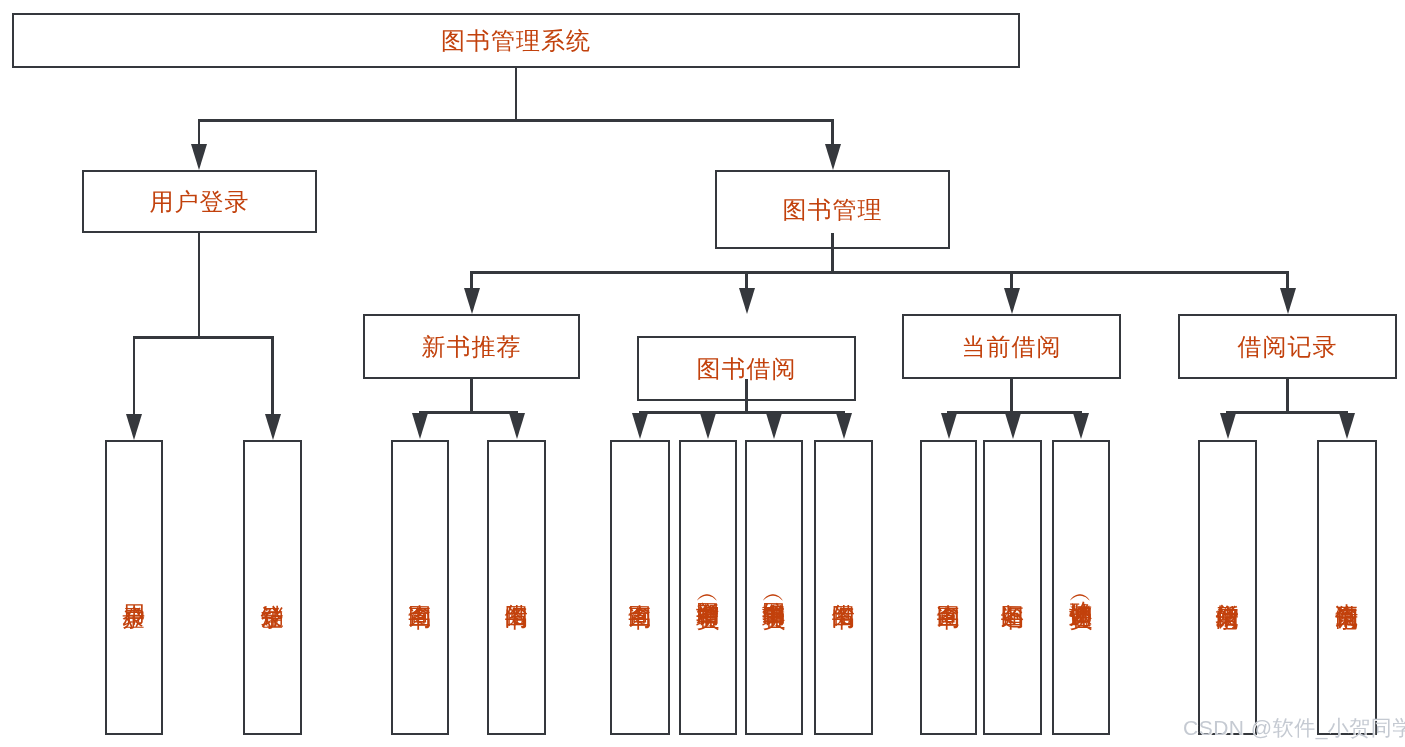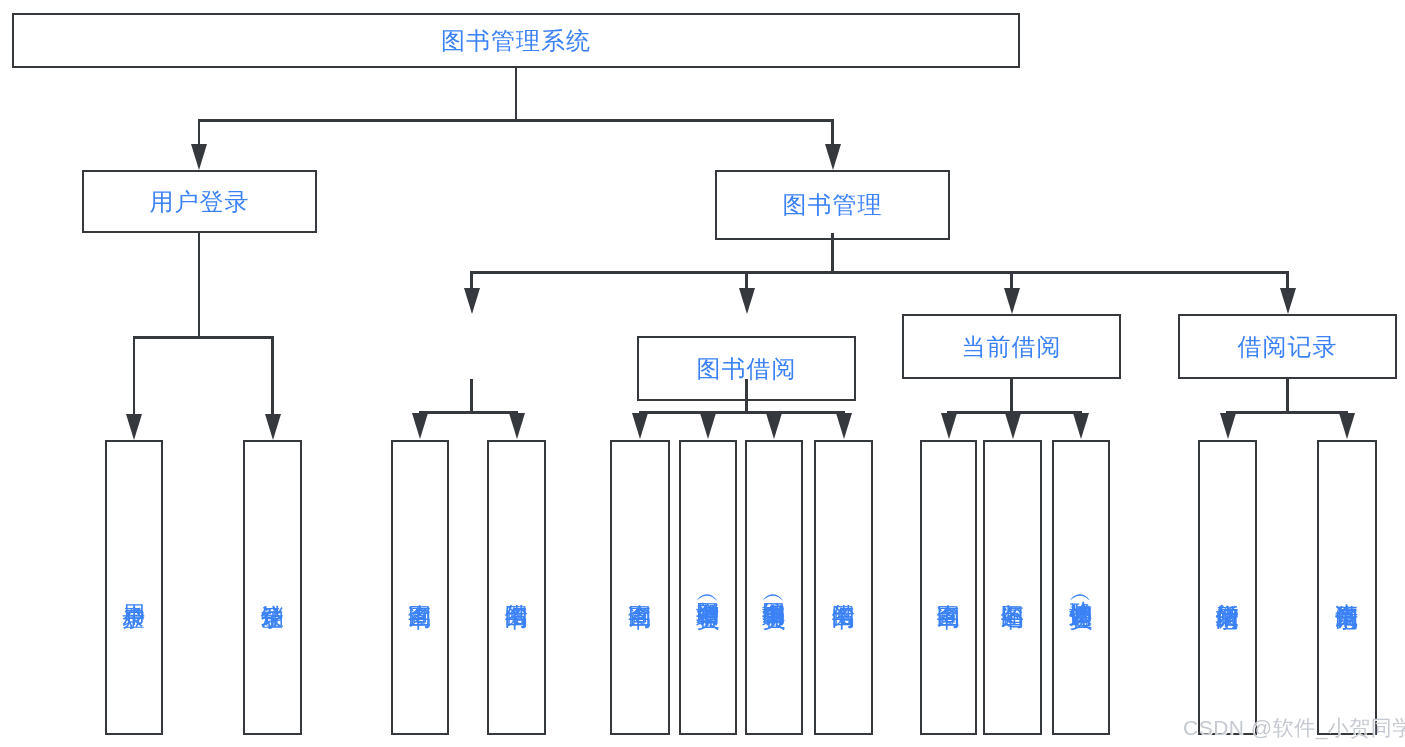--- a/index.html
+++ b/index.html
@@ -11,21 +11,21 @@
     font-family:"Liberation Sans","DejaVu Sans",sans-serif;
   }
   .box {
     position:absolute;
     box-sizing:border-box;
     border:2.5px solid #35383d;
     background:#ffffff;
     display:flex;
     align-items:center;
     justify-content:center;
-    color:#3b82f6;
+    color:#c2410c;
     text-align:center;
   }
   .h-box { font-size:24px; letter-spacing:1px; }
   .v-box {
     writing-mode:vertical-rl;
     font-size:23px;
     letter-spacing:1px;
     line-height:1.15;
     padding:6px 0;
   }
@@ -52,22 +52,23 @@
 </style>
 </head>
 <body>
 
 <div id="canvas">
 
   <div class="box h-box" style="left:12px; top:13px; width:1008px; height:55px;">图书管理系统</div>
 
   <div class="box h-box" style="left:82px; top:170px; width:235px; height:63px;">用户登录</div>
 
-  <div class="box h-box" style="left:715px; top:170px; width:235px; height:70px;">图书管理</div>
+  <div class="box h-box" style="left:715px; top:170px; width:235px; height:79px;">图书管理</div>
 
+  <div class="box h-box" style="left:363px; top:314px; width:217px; height:65px;">新书推荐</div>
 
   <div class="box h-box" style="left:637px; top:314px; width:219px; height:65px;margin-top:22px;">图书借阅</div>
 
   <div class="box h-box" style="left:1178px; top:314px; width:219px; height:65px;">借阅记录</div>
 
   <div class="box h-box" style="left:902px; top:314px; width:219px; height:65px;">当前借阅</div>
 
   <div class="box v-box" style="left:105px; top:440px; width:58px; height:295px;">用户登录</div>
 
   <div class="box v-box" style="left:243px; top:440px; width:59px; height:295px;">注销登录</div>

